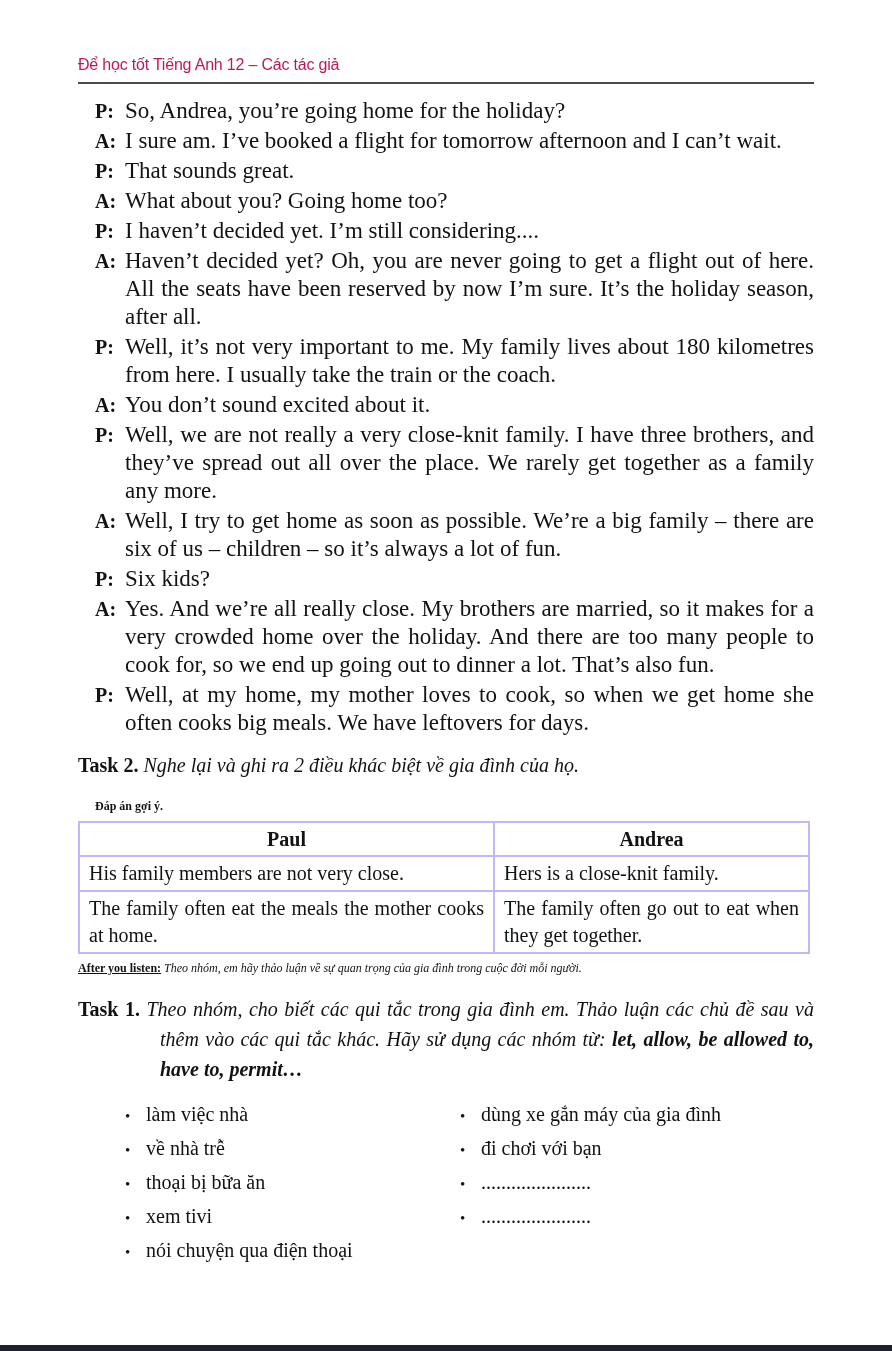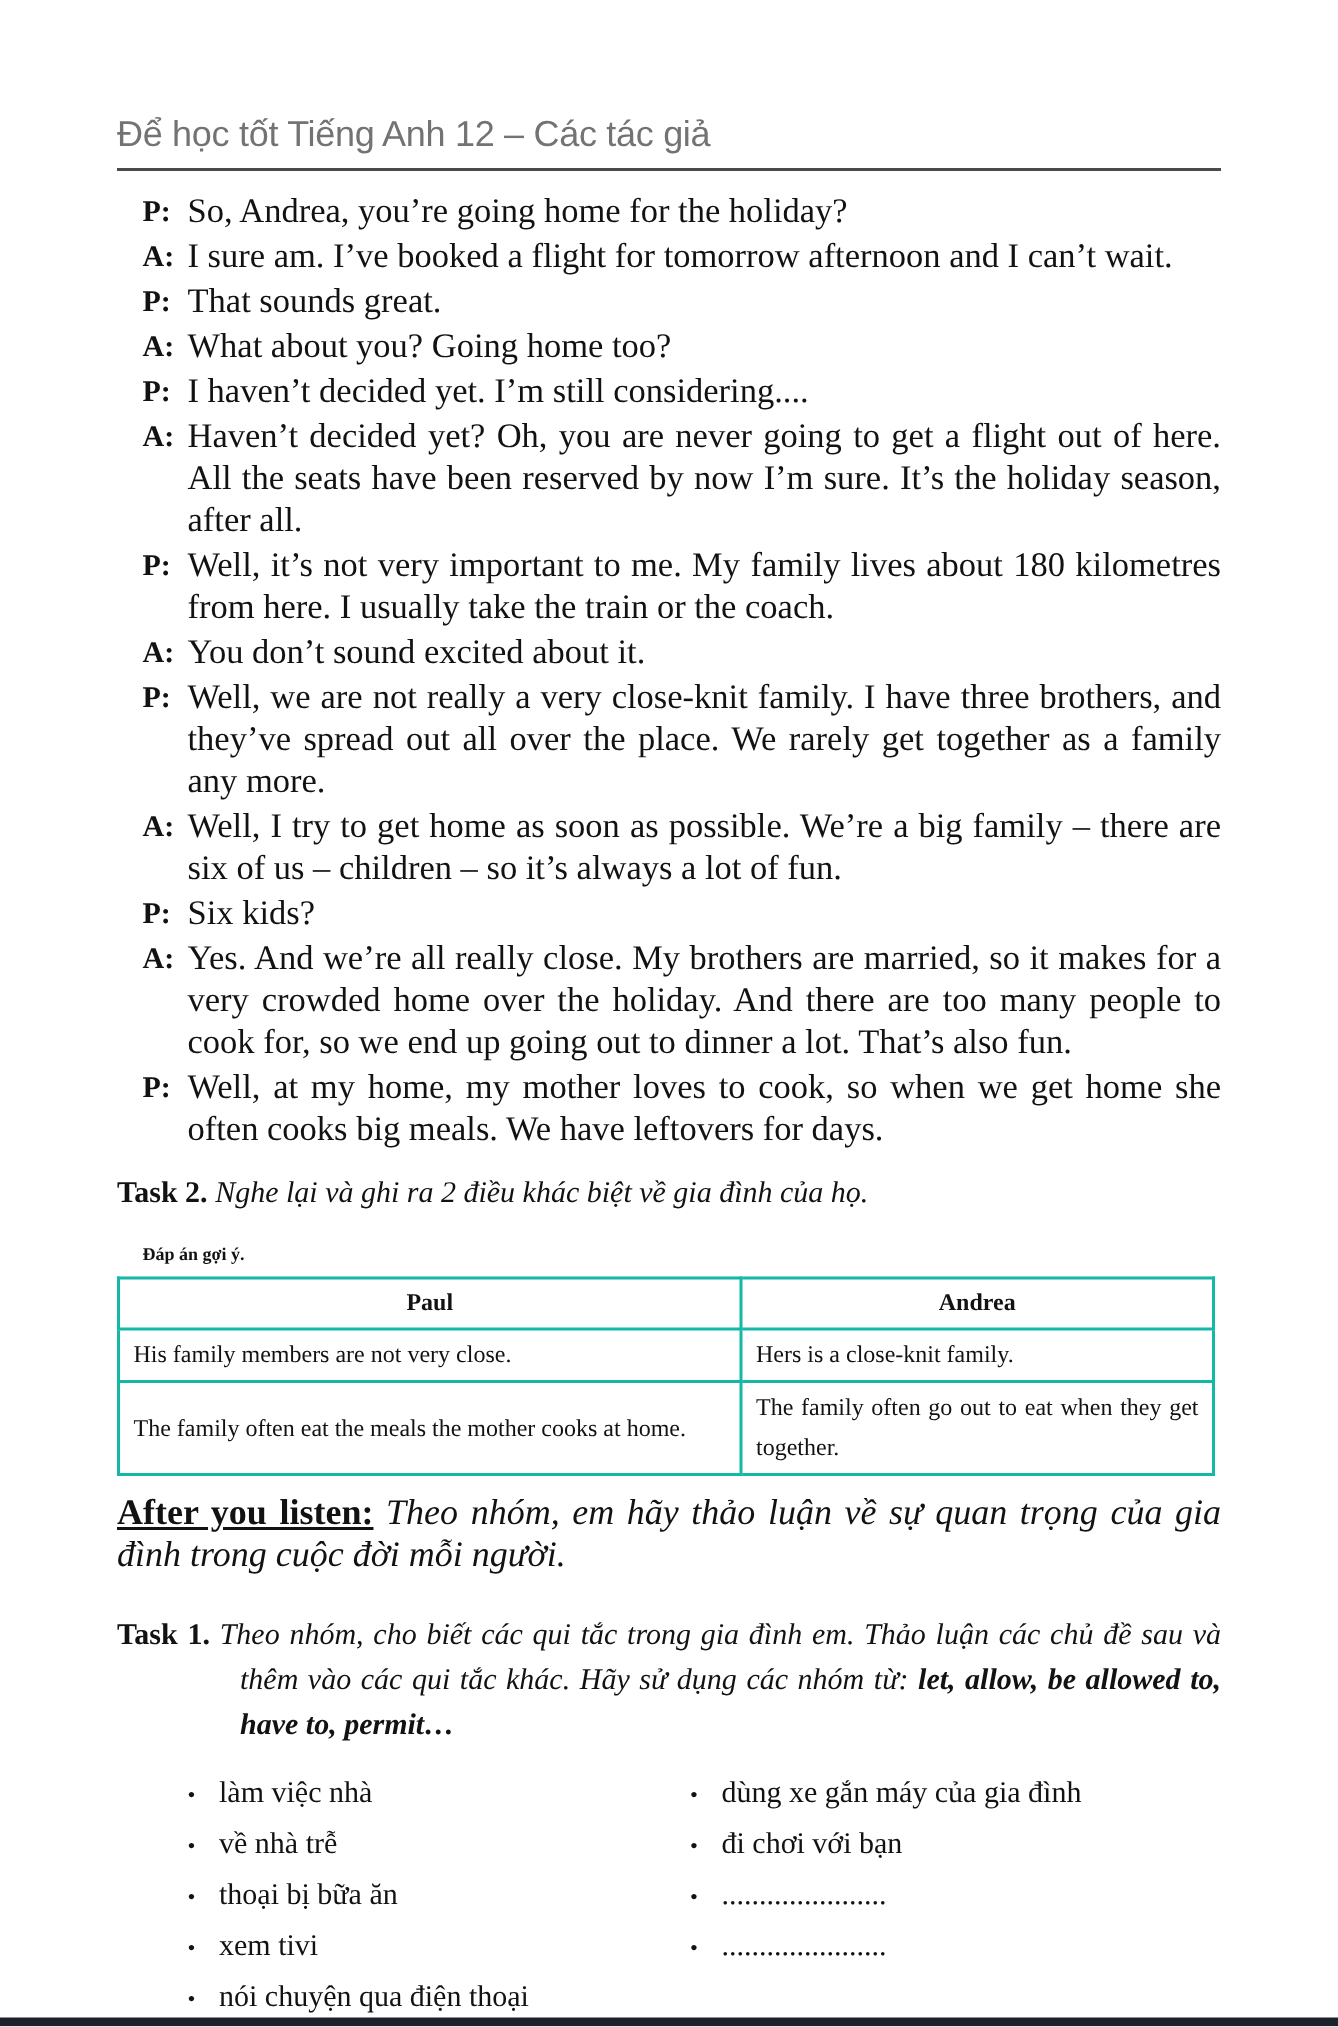--- a/index.html
+++ b/index.html
@@ -8,25 +8,25 @@
     width:892px;height:1351px;
     background:#ffffff;
     font-family:"Liberation Serif", serif;
     color:#121212;
     overflow:hidden;
     box-sizing:border-box;
   }
   .content{padding:0 78px;}
   
   .hdr{
-    margin-top:76px;
+    margin-top:56px;
     font-family:"Liberation Sans", sans-serif;
-    font-size:24px;
+    font-size:16px;
     letter-spacing:-0.2px;
-    color:#737373;
+    color:#be185d;
   }
   .hdr-rule{
     height:2px;background:#4a4a4a;margin-top:8px;border:none;
   }
   
   .dialogue{margin-top:13px;margin-left:17px;}
   .turn{display:flex;margin-bottom:2px;}
   .spk{flex:0 0 30px;font-weight:bold;font-size:20px;line-height:28px;}
   .txt{flex:1;text-align:justify;font-size:23px;line-height:28px;}
   
@@ -35,30 +35,30 @@
   .it{font-style:italic;}
   .bi{font-style:italic;font-weight:bold;}
   .answer-heading{margin-top:8px;margin-left:17px;font-weight:bold;font-size:12px;}
   
   table.ans{
     margin-top:7px;
     width:732px;
     border-collapse:collapse;
   }
   table.ans th, table.ans td{
-    border:2px solid #14b8a6;
-    font-size:16px;
+    border:2px solid #c4b5fd;
+    font-size:20px;
     vertical-align:middle;
   }
   table.ans th{font-weight:bold;text-align:center;padding:3px 6px;line-height:26px;}
   table.ans td{padding:3px 9px;line-height:27px;text-align:justify;}
   table.ans td.single{text-align:left;}
   col.c1{width:415px;}
   
-  .after-p{margin-top:11px;font-size:24px;line-height:28px;text-align:justify;}
+  .after-p{margin-top:0;font-size:12px;line-height:28px;text-align:justify;}
   .after-label{font-weight:bold;text-decoration:underline;}
   
   .section-title{margin-top:11px;font-size:21.5px;font-weight:bold;letter-spacing:0.5px;}
   .task1{margin-top:11px;font-size:20px;line-height:30px;text-align:justify;
          padding-left:82px;text-indent:-82px;max-width:740px;}
   
   .bullets{display:flex;margin-top:14px;}
   .bcol{list-style:none;margin:0;padding:0;}
   .bcol.left{width:335px;margin-left:47px;}
   .bcol.right{flex:1;margin-left:0;}

